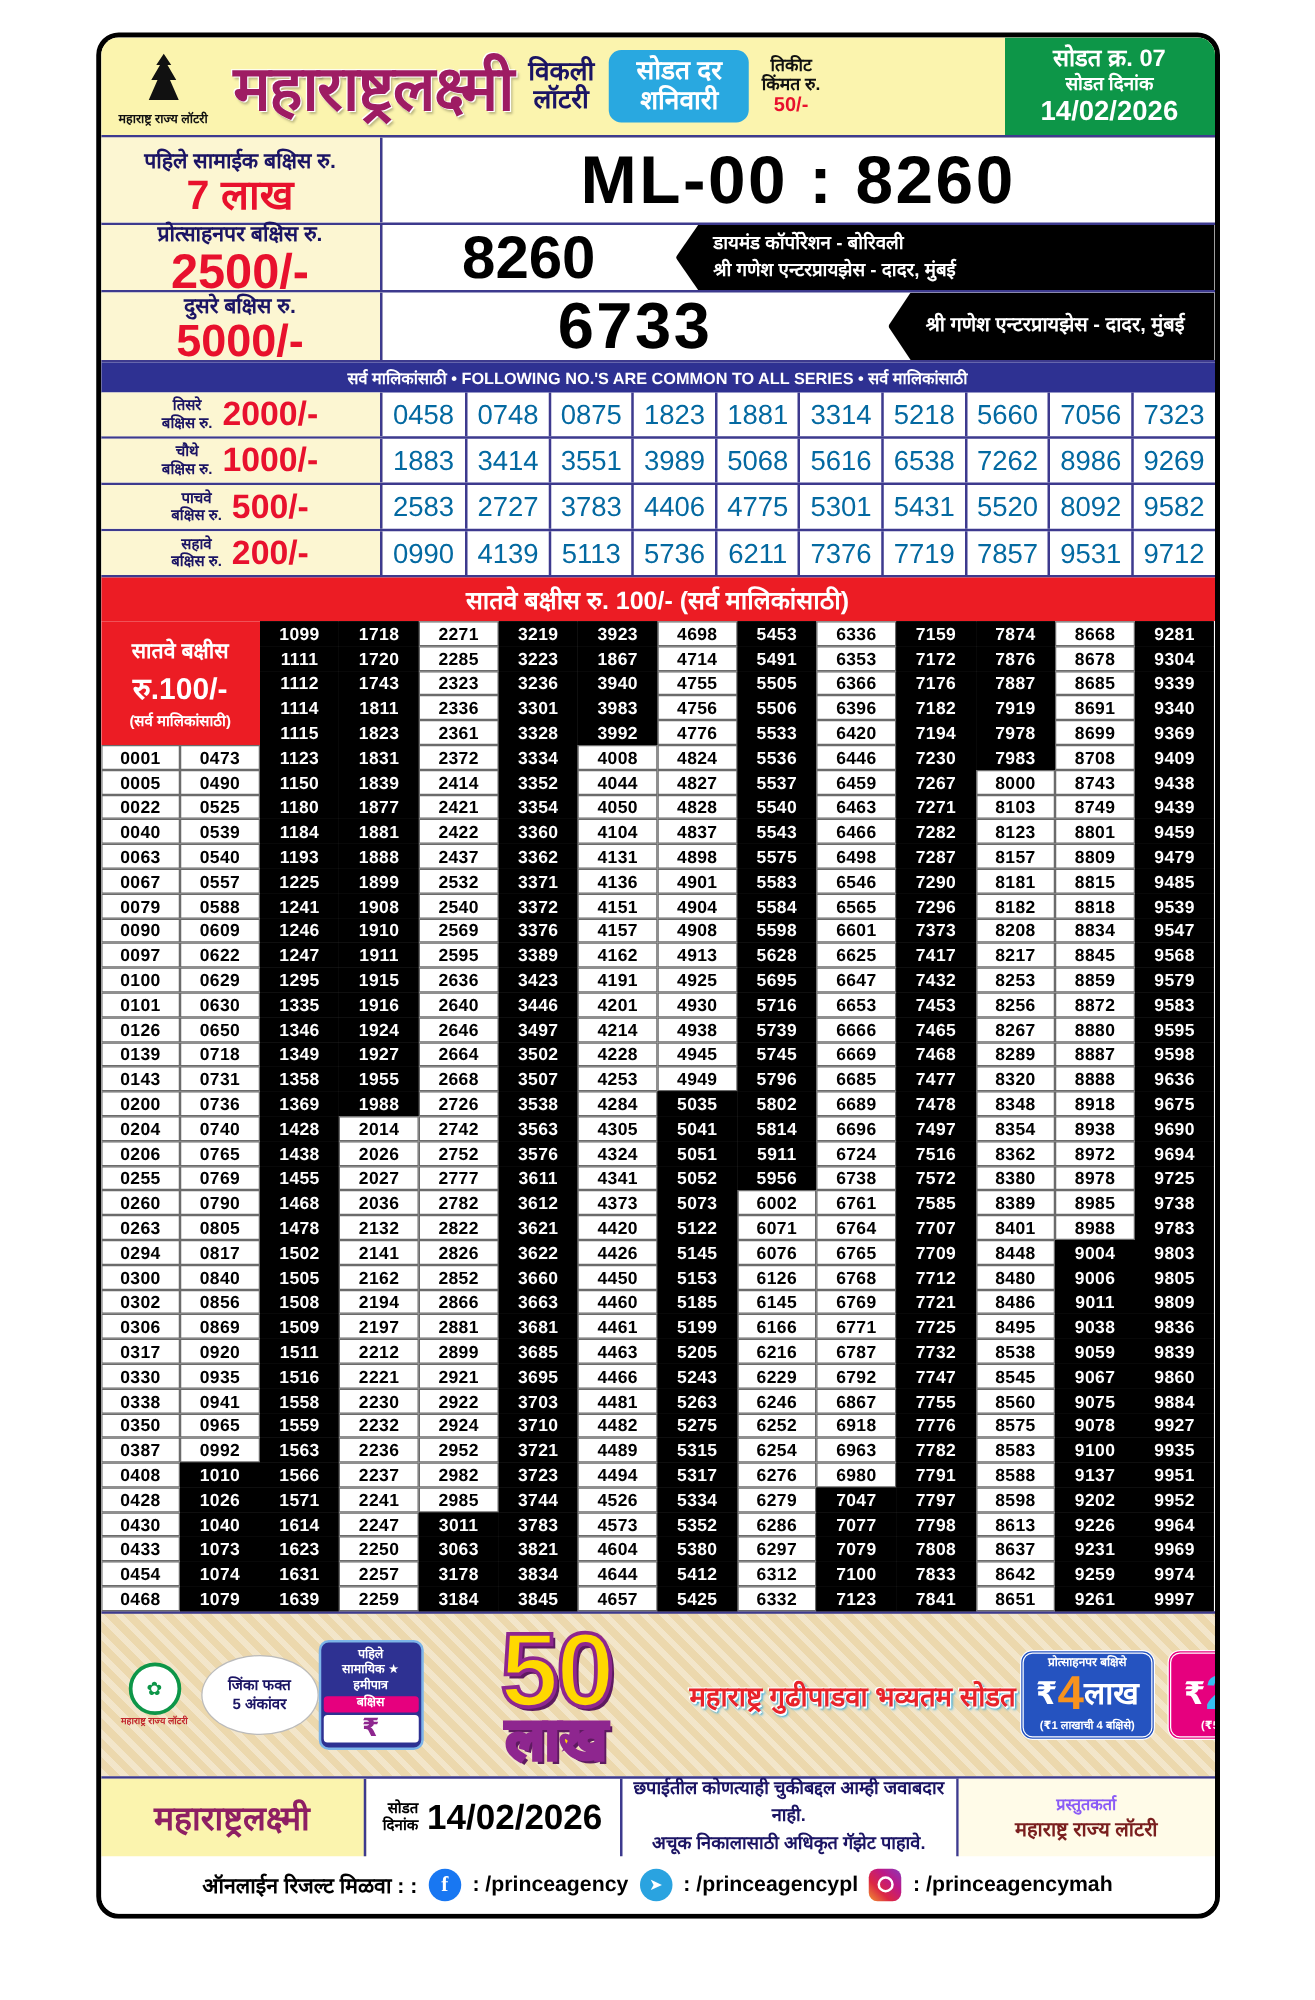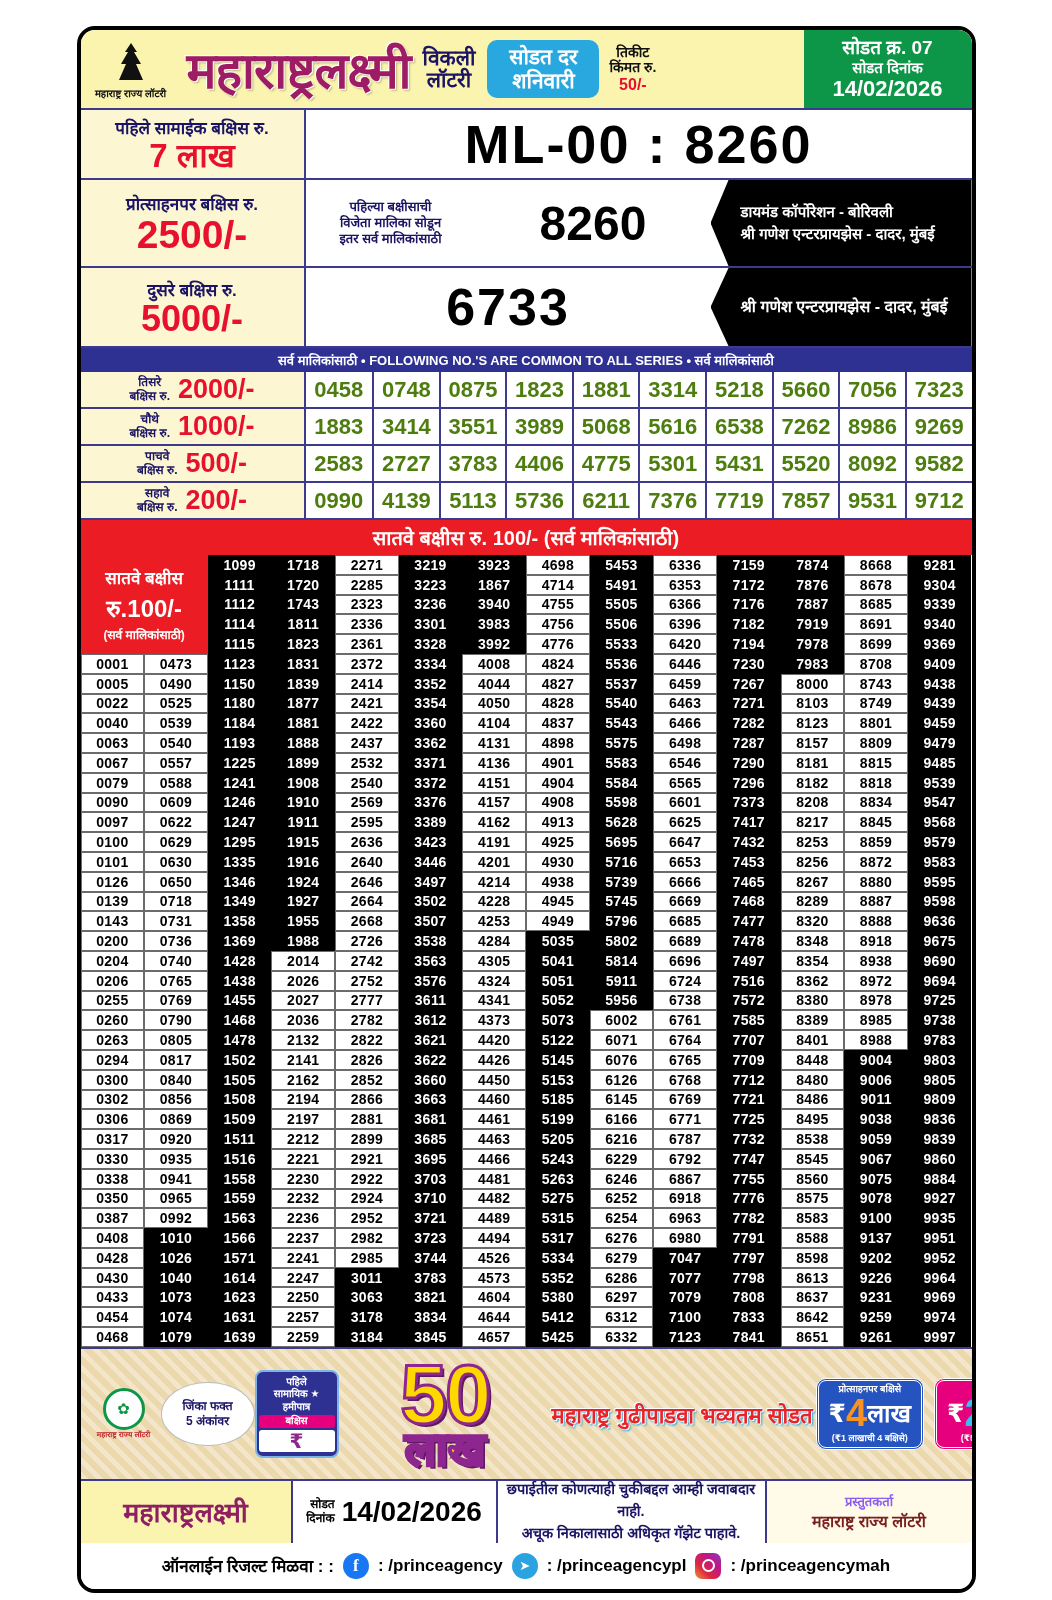--- a/index.html
+++ b/index.html
@@ -39,21 +39,21 @@
               display:flex; flex-direction:column; justify-content:center; padding-left:30px; line-height:1.5; }
   
   .navybar { background:#2e3192; color:#fff; font-weight:bold; font-size:13px; text-align:center; padding:3px 0; }
   
   .prow2 { display:flex; border-bottom:2px solid #3d3a8e; height:37px; }
   .plabel2 { width:225px; flex:none; background:#fcf6d2; border-right:2px solid #3d3a8e;
              display:flex; align-items:center; justify-content:center; gap:8px; }
   .plabel2 .sl { color:#1b1464; font-weight:bold; font-size:12px; line-height:1.1; text-align:center; }
   .plabel2 .am { color:#e8112d; font-weight:bold; font-size:27px; }
   .pnums { flex:1; display:grid; grid-template-columns:repeat(10,1fr); }
-  .pn { display:flex; align-items:center; justify-content:center; font-weight:bold; font-size:22px; color:#4d7c0f; }
+  .pn { display:flex; align-items:center; justify-content:center; font-weight:normal; font-size:22px; color:#0369a1; }
   .pn + .pn { border-left:2px solid #3d3a8e; }
   
   .redbar { background:#ec1c24; color:#fff; font-weight:bold; font-size:20px; text-align:center; padding:4px 0; }
   .sev { display:grid; grid-template-columns:repeat(14,1fr); grid-auto-rows:19.8px; background:#fff; }
   .c { display:flex; align-items:center; justify-content:center; font-weight:bold; font-size:14px;
        color:#000; border:1px solid #6b6b6b; letter-spacing:.3px; }
   .c.k { background:#000; color:#fff; border-color:#000; }
   .sev-block { grid-column:1 / 3; grid-row:1 / 6; background:#ec1c24; color:#fff; text-align:center;
                display:flex; flex-direction:column; justify-content:center; gap:2px; }
   .sev-block .b1 { font-size:17px; font-weight:bold; }
@@ -149,38 +149,33 @@
   </div>
 
   <div class="prow" style="height:70px">
     <div class="plabel">
       <span class="nl">पहिले सामाईक बक्षिस रु.</span>
       <span class="amt">7 लाख</span>
     </div>
     <div class="bignum mlnum">ML-00 : 8260</div>
   </div>
 
-  <div class="prow" style="height:88px">
+  <div class="prow" style="height:54px">
     <div class="plabel">
       <span class="nl">प्रोत्साहनपर बक्षिस रु.</span>
       <span class="amt" style="font-size:39px">2500/-</span>
-    </div>
-    <div class="midnote">
-      <span>पहिल्या बक्षीसाची</span>
-      <span>विजेता मालिका सोडून</span>
-      <span>इतर सर्व मालिकांसाठी</span>
     </div>
     <div class="n8260">8260</div>
     <div class="agentbox">
       <span>डायमंड कॉर्पोरेशन - बोरिवली</span>
       <span>श्री गणेश एन्टरप्रायझेस - दादर, मुंबई</span>
     </div>
   </div>
 
-  <div class="prow" style="height:80px">
+  <div class="prow" style="height:56px">
     <div class="plabel">
       <span class="nl">दुसरे बक्षिस रु.</span>
       <span class="amt" style="font-size:36px">5000/-</span>
     </div>
     <div class="bignum" style="font-size:52px;flex:none;width:405px">6733</div>
     <div class="agentbox" style="font-size:16px">
       <span>श्री गणेश एन्टरप्रायझेस - दादर, मुंबई</span>
     </div>
   </div>
 

